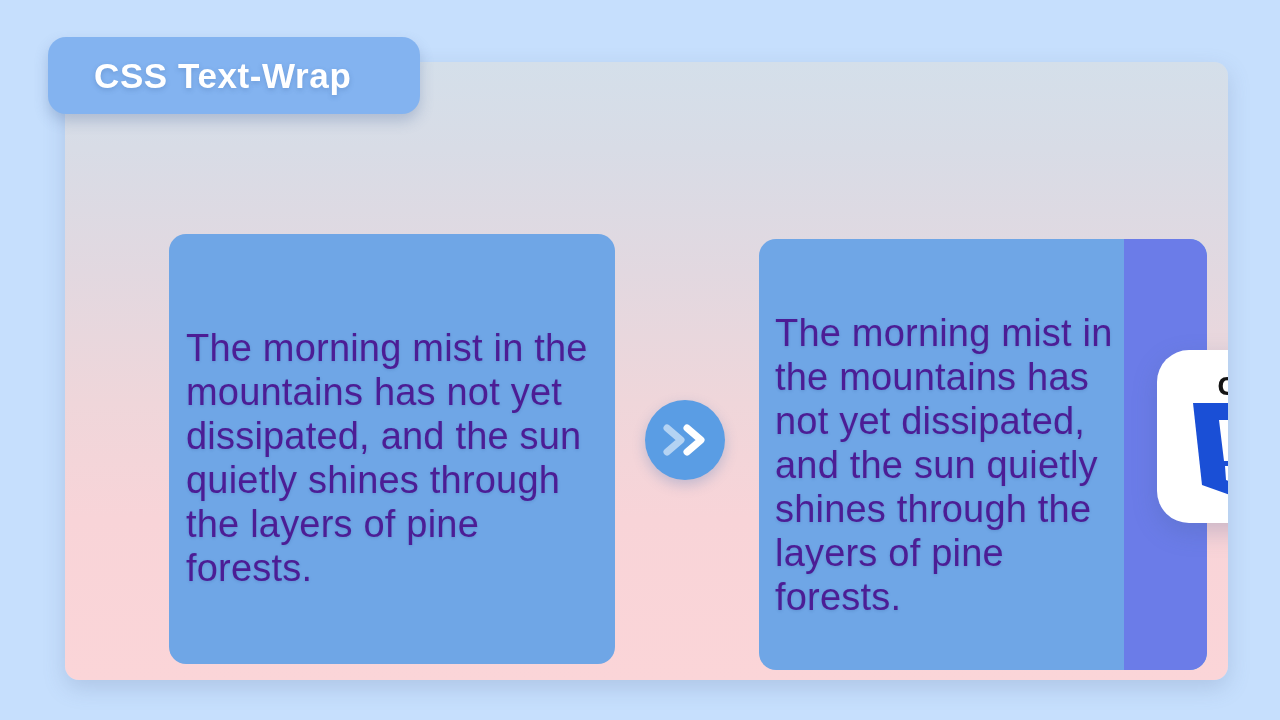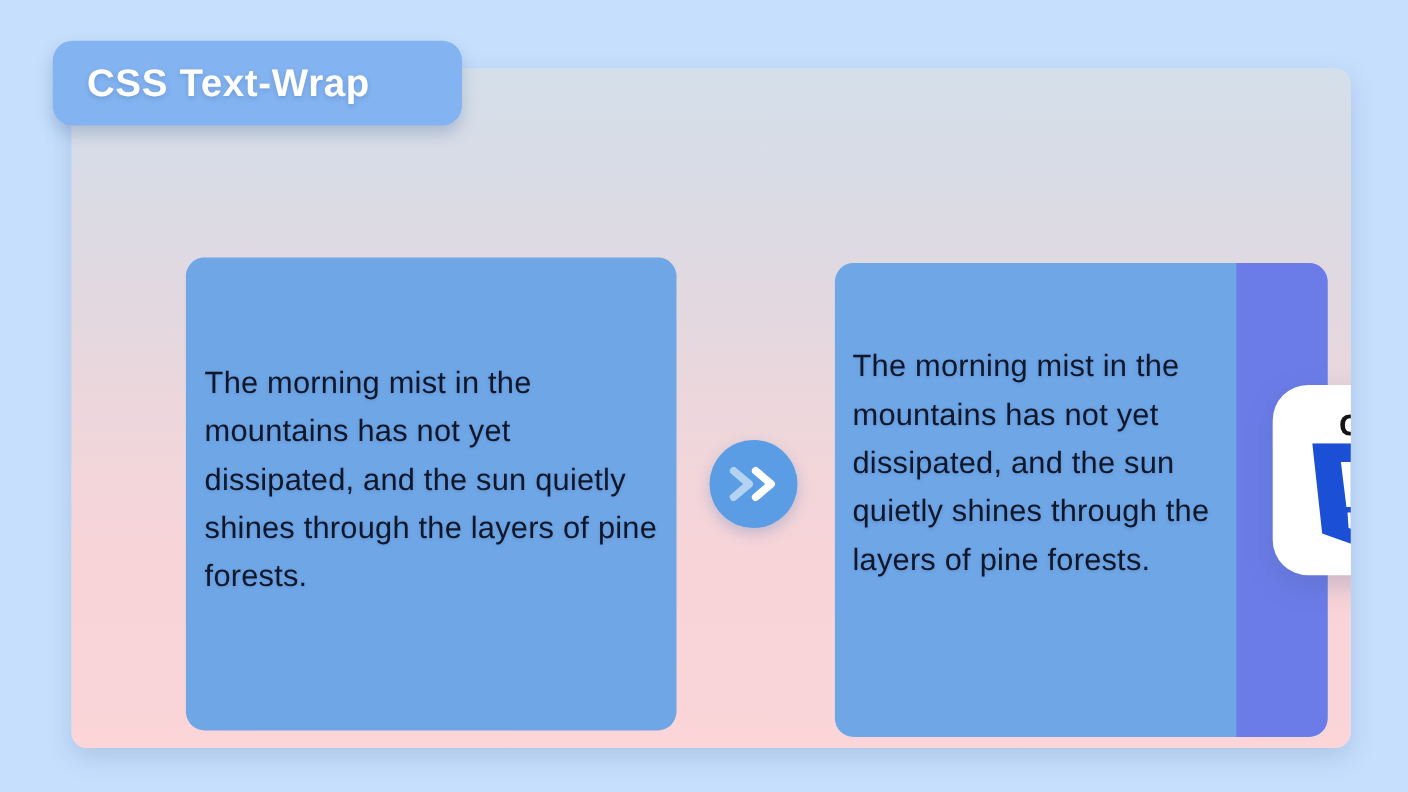--- a/index.html
+++ b/index.html
@@ -44,21 +44,21 @@
     height: 77px;
     border-radius: 18px;
     background: #83b3f0;
     box-shadow: 0 7px 14px rgba(80,110,160,0.30);
     display: flex;
     align-items: center;
     z-index: 6;
   }
 
   .title-badge-text {
-    margin-left: 31px;
+    margin-left: 46px;
     color: #ffffff;
     font-size: 35px;
     font-weight: bold;
     letter-spacing: 0.6px;
     text-shadow: 0 2px 5px rgba(60,100,160,0.30);
     white-space: nowrap;
   }
 
   
   .panel {
@@ -76,22 +76,22 @@
     right: 0;
     top: 0;
     bottom: 0;
     width: 83px;
     background: #6b7ce8;
     border-radius: 0 17px 17px 0;
   }
 
   .panel-text {
     position: absolute;
-    color: #0f172a;
-    font-size: 28px;
+    color: #4c1d95;
+    font-size: 38px;
     font-weight: 500;
     line-height: 44px;
     letter-spacing: 0.2px;
     text-shadow: 0 1px 3px rgba(40,80,140,0.22);
     z-index: 2;
   }
 
   .panel-left .panel-text {
     left: 17px;
     top: 92px;

